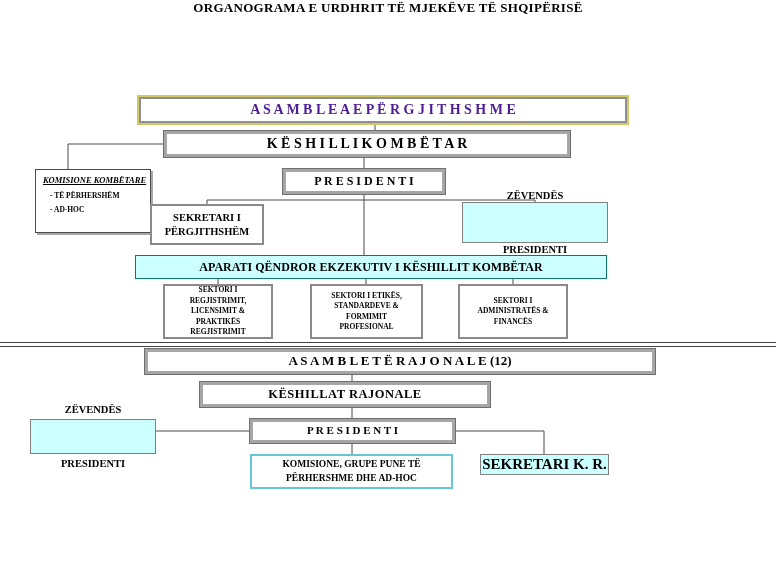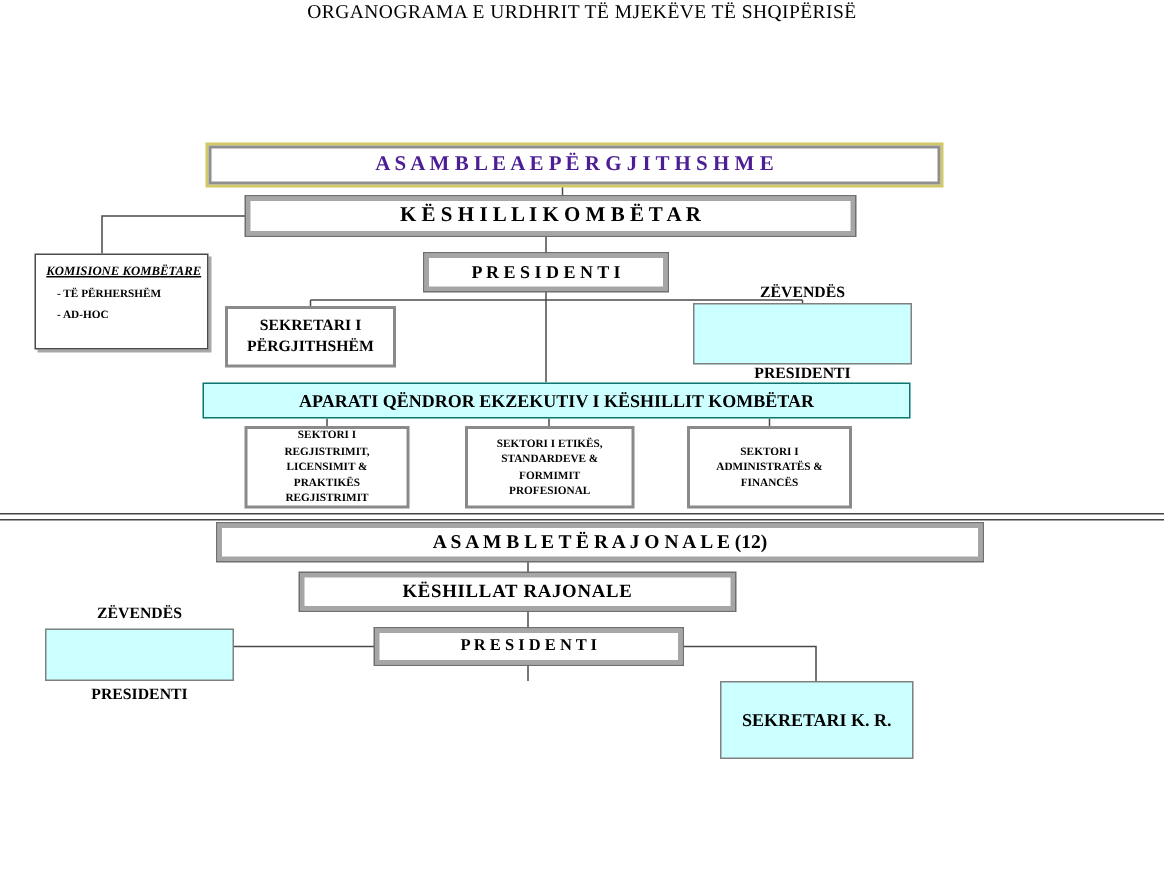--- a/index.html
+++ b/index.html
@@ -7,41 +7,41 @@
   .canvas {
     position: relative; width: 776px; height: 583px;
     background: #ffffff; overflow: hidden;
     font-family: "Liberation Serif", serif; color: #000;
   }
   .connectors { position: absolute; left: 0; top: 0; width: 776px; height: 583px; }
   .connectors path { stroke: #4a4a4a; stroke-width: 1; fill: none; }
 
   .page-title {
     position: absolute; left: 0; top: 66; width: 776px;
-    text-align: center; font-weight: normal; font-size: 13px; letter-spacing: 0.3px;
+    text-align: center; font-weight: bold; font-size: 13px; letter-spacing: 0.3px;
   }
 
   .box {
     position: absolute; display: flex; flex-direction: column;
     align-items: center; justify-content: center; text-align: center;
     background: #fff; font-weight: bold; line-height: 1.25;
   }
   .bg-cyan { background: #ccffff; gap: 41px; }
 
   .f-asamblea { border: 2px solid #8f8f8f; box-shadow: 0 0 0 2px #d2c966; }
   .f-heavy   { border: 3px solid #a6a6a6; outline: 1px solid #6f6f6f; }
   .f-dark    { border: 1px solid #4a4a4a; box-shadow: 2px 2px 0 #a8a8a8; }
   .f-gray2   { border: 2px solid #8a8a8a; }
   .f-gray1   { border: 1px solid #808080; }
   .f-cyanbrd { border: 2px solid #68c6d5; }
   .f-aparati { border: 1px solid #0f766e; text-align: right; }
 
   .b-asamblea   { left: 139px; top: 97px;  width: 488px; height: 26px; font-size: 14px; color: #4c1d95; }
   .b-keshilli   { left: 164px; top: 131px; width: 406px; height: 26px; font-size: 14px; }
-  .b-komisione  { left: 23px;  top: 169px; width: 116px; height: 64px;
+  .b-komisione  { left: 35px;  top: 169px; width: 116px; height: 64px;
                   justify-content: flex-start; align-items: flex-start; padding: 5px 3px 3px 6px; }
   .kom-title    { font-size: 8.5px; font-style: italic; text-decoration: underline; align-self: center; }
   .kom-item     { font-size: 7.5px; margin: 5px 0 0 8px; }
   .b-presidenti1{ left: 283px; top: 169px; width: 162px; height: 25px; font-size: 12px; }
   .b-sekretari  { left: 150px; top: 204px; width: 114px; height: 41px; font-size: 10.5px; }
   .b-zevendes1  { left: 462px; top: 202px; width: 146px; height: 41px; font-size: 10.5px; }
   .b-aparati    { left: 135px; top: 255px; width: 472px; height: 24px; font-size: 12px; }
   .b-sector     { top: 284px; height: 55px; font-size: 7.5px; line-height: 1.4; }
   .b-sector1    { left: 163px; width: 110px; }
   .b-sector2    { left: 310px; width: 113px; }
@@ -49,21 +49,21 @@
 
   .divider { position: absolute; left: 0; width: 776px; height: 0; border-top: 1px solid #444; }
   .divider-top    { top: 342px; }
   .divider-bottom { top: 346px; }
 
   .b-asamblete  { left: 145px; top: 349px; width: 510px; height: 25px; font-size: 13px; }
   .b-keshillat  { left: 200px; top: 382px; width: 290px; height: 25px; font-size: 12.5px; letter-spacing: 0.5px; justify-content: center; }
   .b-zevendes2  { left: 30px;  top: 419px; width: 126px; height: 35px; font-size: 10.5px; }
   .b-presidenti2{ left: 250px; top: 419px; width: 205px; height: 24px; font-size: 11px; }
   .b-komgrupe   { left: 250px; top: 454px; width: 203px; height: 35px; font-size: 9.5px; line-height: 1.45; }
-  .b-sekretarikr{ left: 480px; top: 454px; width: 129px; height: 52px; font-size: 12px; justify-content: center; }
+  .b-sekretarikr{ left: 480px; top: 454px; width: 129px; height: 21px; font-size: 15px; justify-content: center; }
 
   .line { display: block; }
 </style>
 </head>
 <body>
 
 <div class="canvas">
 
   <svg class="connectors" width="776" height="583" viewBox="0 0 776 583">
     <path d="M375 123 V131"></path>
@@ -151,18 +151,22 @@
 
   <div class="box b-zevendes2 f-gray1 bg-cyan">
     <span class="line">ZËVENDËS</span>
     <span class="line">PRESIDENTI</span>
   </div>
 
   <div class="box b-presidenti2 f-heavy">
     <span>P R E S I D E N T I</span>
   </div>
 
+  <div class="box b-komgrupe f-cyanbrd">
+    <span class="line">KOMISIONE, GRUPE  PUNE TË</span>
+    <span class="line">PËRHERSHME DHE  AD-HOC</span>
+  </div>
 
   <div class="box b-sekretarikr f-gray1 bg-cyan">
     <span>SEKRETARI  K. R.</span>
   </div>
 
 </div>
 
 </body></html>

